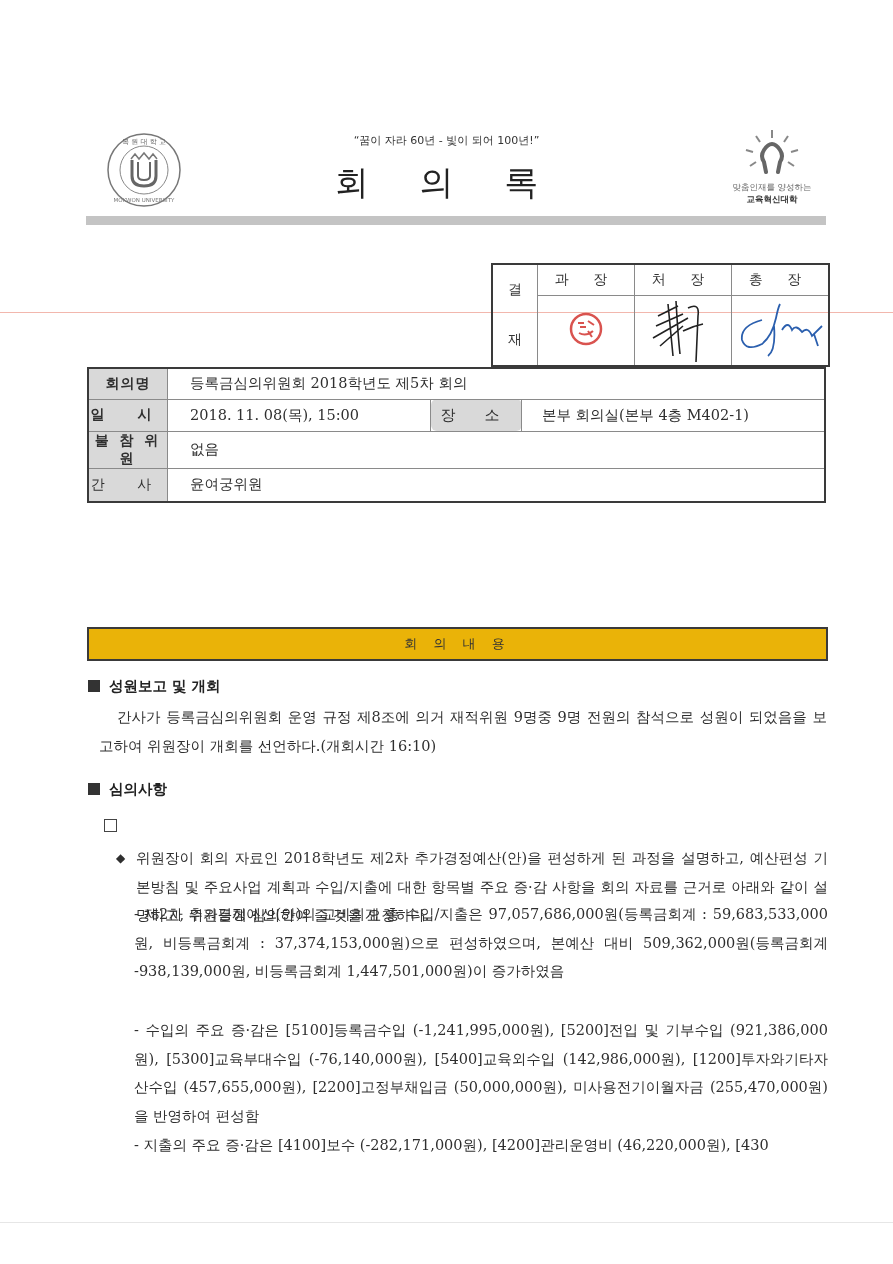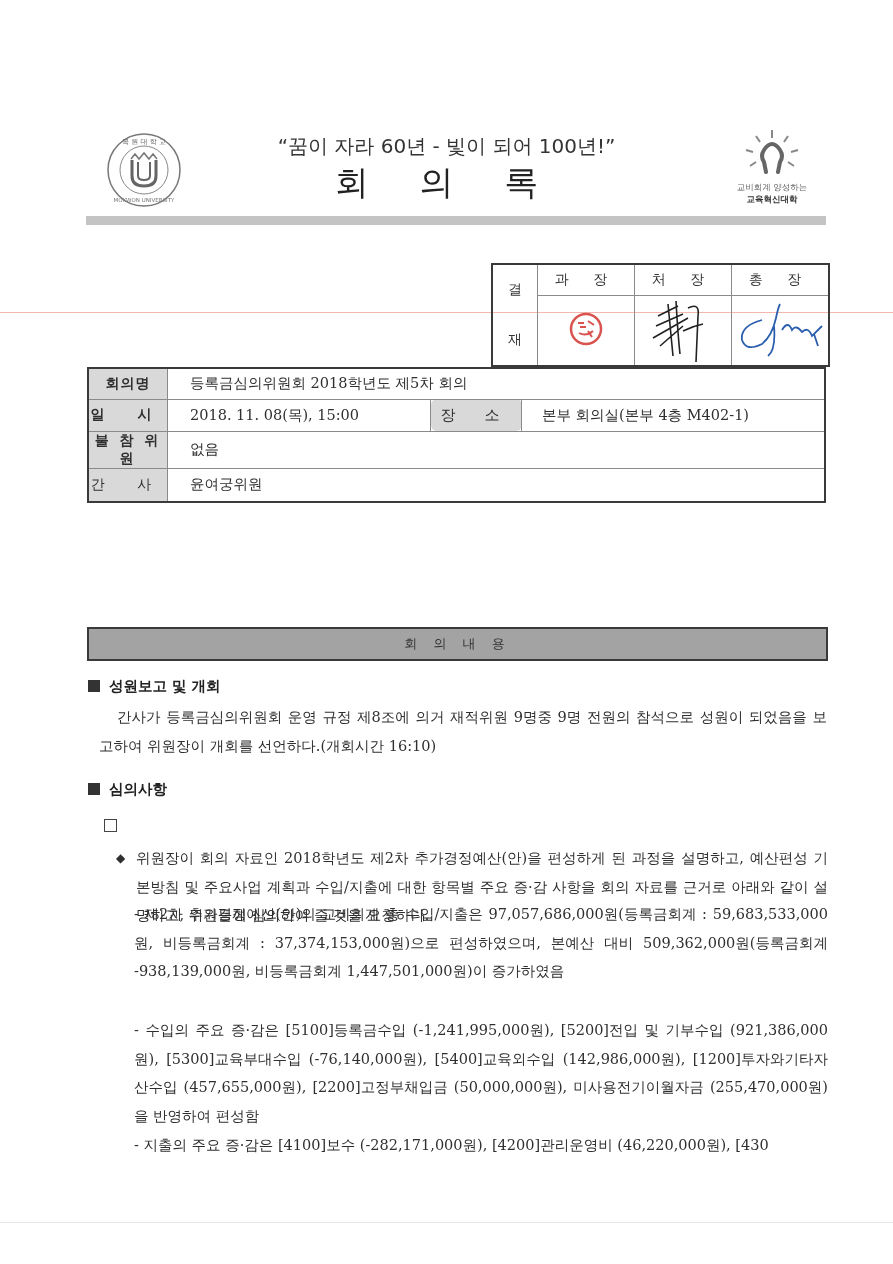--- a/index.html
+++ b/index.html
@@ -3,21 +3,21 @@
 <meta charset="utf-8">
 <style>
   html, body { margin: 0; padding: 0; }
   body {
     width: 893px; height: 1264px; background: #ffffff; position: relative; overflow: hidden;
     font-family: "DejaVu Serif", "Liberation Serif", serif; color: #2a2a2a;
   }
   .abs { position: absolute; }
 
   
-  .slogan { left: 0; width: 893px; top: 133px; text-align: center; font-size: 20px; color: #333; font-family: "DejaVu Sans", sans-serif; }
+  .slogan { left: 0; width: 893px; top: 133px; text-align: center; font-size: 11px; color: #333; font-family: "DejaVu Sans", sans-serif; }
   .doc-title { left: 0; width: 893px; top: 160px; text-align: center; font-size: 34px; letter-spacing: 20px; color: #222; font-family: "DejaVu Sans", sans-serif; font-weight: normal; }
   .logo-left { left: 106px; top: 132px; width: 76px; height: 76px; }
   .logo-right { left: 728px; top: 128px; width: 88px; height: 82px; text-align: center; }
   .logo-right .tag1 { font-size: 8.5px; color: #666; margin-top: 2px; font-family: "DejaVu Sans", sans-serif; }
   .logo-right .tag2 { font-size: 8.5px; color: #333; font-weight: bold; font-family: "DejaVu Sans", sans-serif; }
   .header-bar { left: 86px; top: 216px; width: 740px; height: 9px; background: #c4c4c4; }
 
   .red-line { left: 0; top: 312px; width: 893px; height: 1px; background: #f2b7ad; }
   .faint-line { left: 0; top: 1222px; width: 893px; height: 1px; background: #e6e6e6; }
 
@@ -30,21 +30,21 @@
 
   
   table.info { position: absolute; left: 87px; top: 367px; width: 739px; border-collapse: collapse; border: 2px solid #3a3a3a; }
   table.info td { border: 1px solid #8a8a8a; font-size: 14.5px; color: #2f2f2f; padding: 0 0 0 22px; }
   table.info td.lab { background: #d9d9d9; width: 78px; padding: 0; text-align: center; font-family: "DejaVu Sans", sans-serif; font-weight: bold; font-size: 14px; letter-spacing: 6px; }
   table.info td.lab2 { background: #d9d9d9; width: 90px; padding: 0; text-align: center; font-family: "DejaVu Sans", sans-serif; font-size: 15px; letter-spacing: 12px; border-radius: 6px; }
   .r1 { height: 31px; } .r2 { height: 32px; } .r3 { height: 56px; } .r4 { height: 56px; } .r5 { height: 32px; } .r6 { height: 34px; }
   .line2 { line-height: 26px; }
 
   
-  .content-bar { left: 87px; top: 627px; width: 737px; height: 30px; background: #a3a3a3; border: 2px solid #3a3a3a; text-align: center; line-height: 30px; font-family: "DejaVu Sans", sans-serif; font-size: 13px; letter-spacing: 6px; color: #333; }
+  .content-bar { left: 87px; top: 627px; width: 737px; height: 30px; background: #eab308; border: 2px solid #3a3a3a; text-align: center; line-height: 30px; font-family: "DejaVu Sans", sans-serif; font-size: 13px; letter-spacing: 6px; color: #333; }
 
   .sec-head { left: 88px; font-family: "DejaVu Sans", sans-serif; font-weight: bold; font-size: 14.5px; color: #222; }
   .sq { display: inline-block; width: 12px; height: 12px; background: #333; margin-right: 9px; vertical-align: -1px; }
 
   .para { font-size: 14.5px; line-height: 28.5px; color: #2f2f2f; text-align: justify; }
   .p1 { left: 99px; top: 703px; width: 728px; text-indent: 18px; }
   .item { left: 104px; top: 818px; font-size: 14.5px; }
   .box-glyph { display: inline-block; width: 11px; height: 11px; border: 1px solid #444; margin-right: 7px; vertical-align: -1px; }
   .bullet { left: 116px; top: 844px; width: 712px; }
   .bullet .dia { position: absolute; left: 0; top: 0; font-size: 12px; }
@@ -73,21 +73,21 @@
   <svg width="60" height="48" viewBox="0 0 60 48">
     <line x1="30" y1="2" x2="30" y2="10" stroke="#888" stroke-width="2"></line>
     <line x1="14" y1="8" x2="18" y2="14" stroke="#888" stroke-width="2"></line>
     <line x1="46" y1="8" x2="42" y2="14" stroke="#888" stroke-width="2"></line>
     <line x1="4" y1="22" x2="11" y2="24" stroke="#888" stroke-width="2"></line>
     <line x1="56" y1="22" x2="49" y2="24" stroke="#888" stroke-width="2"></line>
     <line x1="8" y1="38" x2="14" y2="34" stroke="#888" stroke-width="2"></line>
     <line x1="52" y1="38" x2="46" y2="34" stroke="#888" stroke-width="2"></line>
     <path d="M24 44 L22 34 Q18 28 22 22 Q26 16 30 16 Q34 16 38 22 Q42 28 38 34 L36 44" fill="none" stroke="#666" stroke-width="4" stroke-linecap="round"></path>
   </svg>
-  <div class="tag1">교비회계 양성하는</div>
+  <div class="tag1">맞춤인재를 양성하는</div>
   <div class="tag2">교육혁신대학</div>
 </div>
 
 <div class="abs header-bar"></div>
 <div class="abs red-line"></div>
 
 <table class="approval">
   <tbody>
       <tr>
     <td class="appr-label" rowspan="2">

